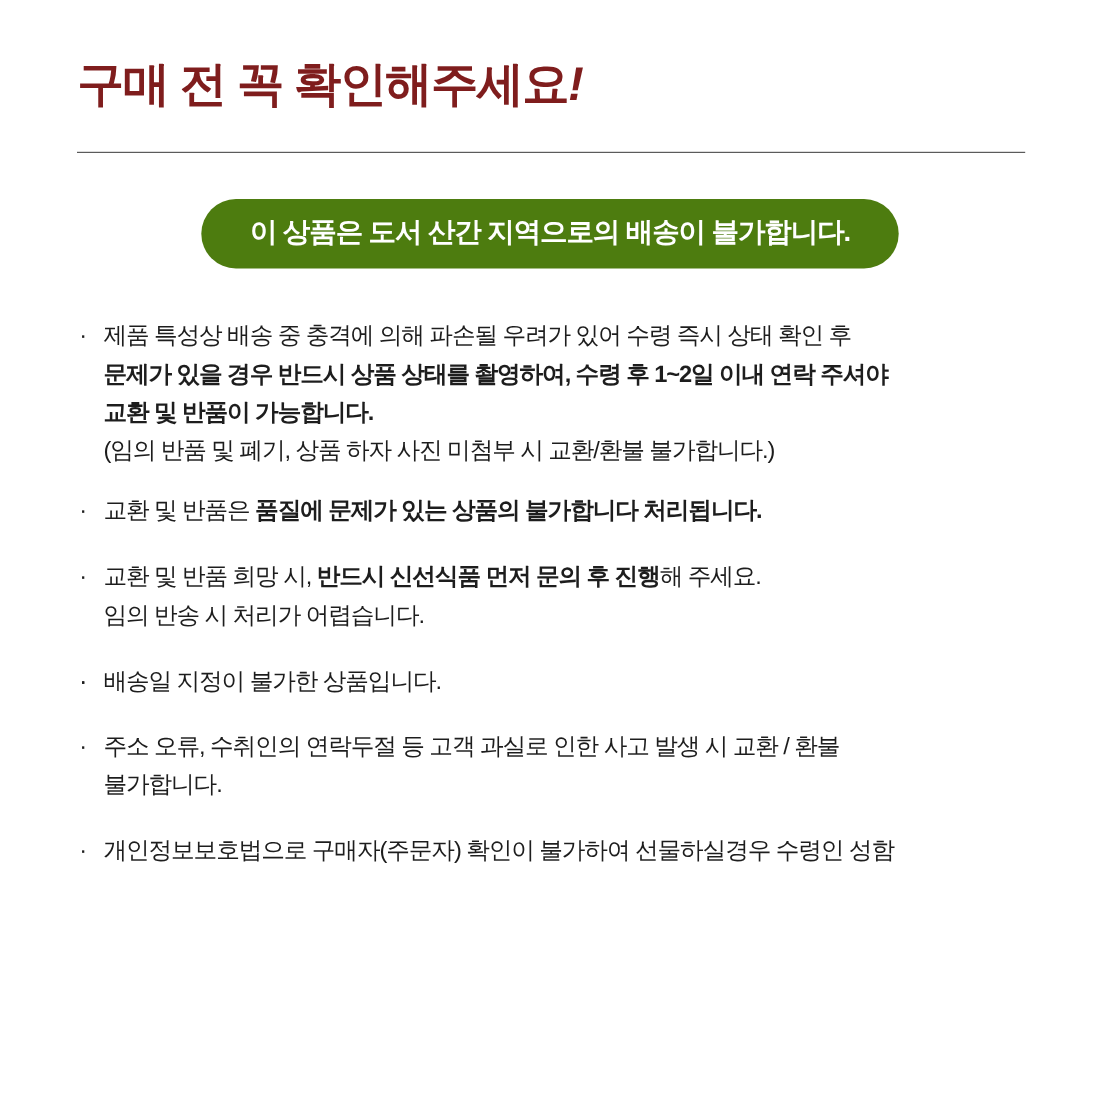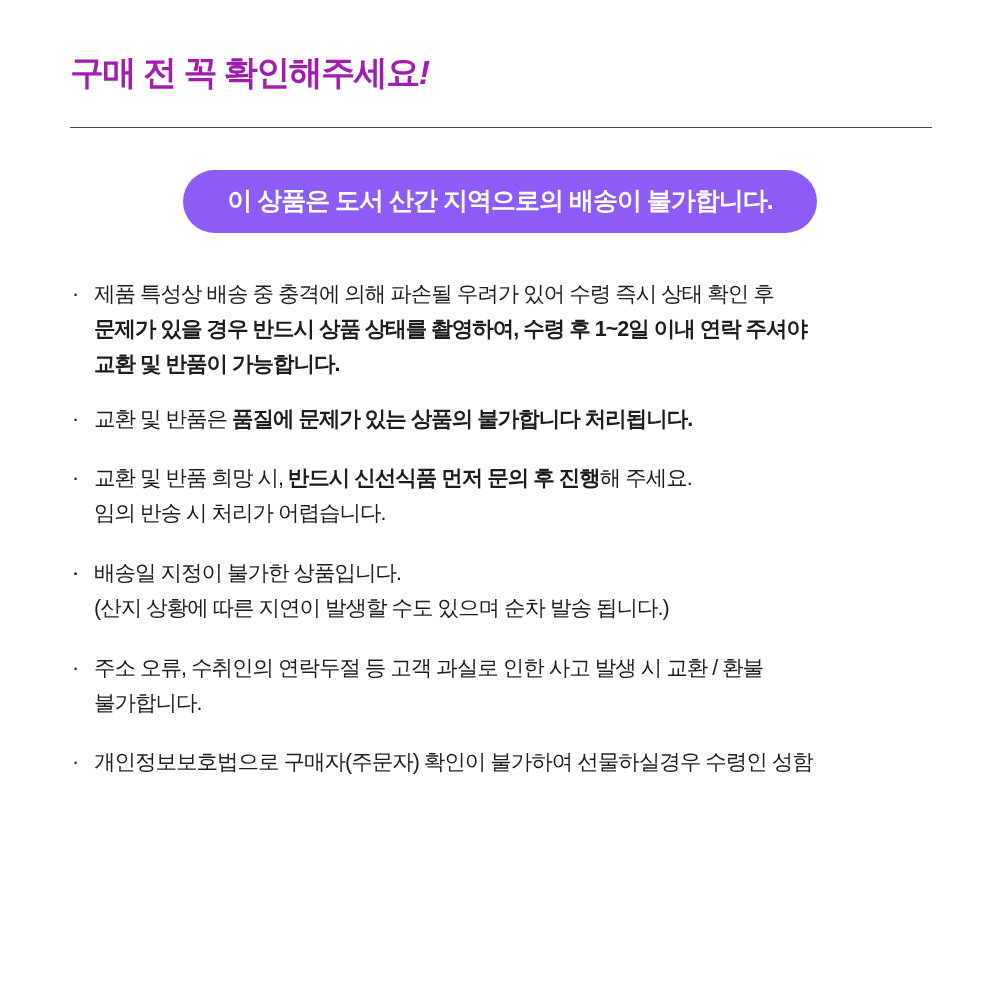--- a/index.html
+++ b/index.html
@@ -15,43 +15,43 @@
     overflow: hidden;
   }
   .page {
     position: relative;
     width: 1000px;
     height: 1000px;
     box-sizing: border-box;
     padding: 40px 70px 0 70px;
   }
   .title {
-    font-size: 34px;
+    font-size: 43px;
     font-weight: bold;
     letter-spacing: -1.5px;
-    color: #a21caf;
+    color: #7f1d1d;
     margin: 12px 0 0 0;
     line-height: 1.2;
   }
   .title .excl {
     font-style: italic;
     font-weight: bold;
   }
   .divider {
     margin-top: 34px;
     border-top: 1px solid #4a4a4a;
     width: 862px;
   }
   .badge-wrap {
     margin-top: 42px;
     display: flex;
     justify-content: center;
   }
   .badge {
-    background: #8b5cf6;
+    background: #4d7c0f;
     color: #ffffff;
     font-size: 25px;
     font-weight: bold;
     letter-spacing: -1px;
     border-radius: 34px;
     padding: 15px 44px 17px 44px;
     line-height: 1.25;
     white-space: nowrap;
   }
   .notes {
@@ -96,41 +96,41 @@
     <div class="badge">이 상품은 도서 산간 지역으로의 배송이 불가합니다.</div>
   </div>
 
   <div class="notes">
 
     <div class="note note-0">
       <span class="dot">·</span>
       <span class="sub">제품 특성상 배송 중 충격에 의해 파손될 우려가 있어 수령 즉시 상태 확인 후</span>
       <b class="sub">문제가 있을 경우 반드시 상품 상태를 촬영하여, 수령 후 1~2일 이내 연락 주셔야</b>
       <b class="sub">교환 및 반품이 가능합니다.</b>
+      <span class="sub">(임의 반품 및 폐기, 상품 하자 사진 미첨부 시 교환/환불 불가합니다.)</span>
     </div>
 
     <div class="note">
       <span class="dot">·</span>
       <span>교환 및 반품은 </span><b>품질에 문제가 있는 상품의 불가합니다 처리됩니다.</b>
     </div>
 
     <div class="note">
       <span class="dot">·</span>
       <span>교환 및 반품 희망 시, </span><b>반드시 신선식품 먼저 문의 후 진행</b><span>해 주세요.</span>
       <span class="sub">임의 반송 시 처리가 어렵습니다.</span>
     </div>
 
     <div class="note">
       <span class="dot">·</span>
     </div>
 
     <div class="note">
       <span class="dot">·</span>
       <span class="sub">배송일 지정이 불가한 상품입니다.</span>
-      <span class="sub">(산지 상황에 따른 지연이 발생할 수도 있으며 순차 발송 됩니다.)</span>
     </div>
 
     <div class="note">
       <span class="dot">·</span>
       <span class="sub">주소 오류, 수취인의 연락두절 등 고객 과실로 인한 사고 발생 시 교환 / 환불</span>
       <span class="sub">불가합니다.</span>
     </div>
 
     <div class="note">
       <span class="dot">·</span>

